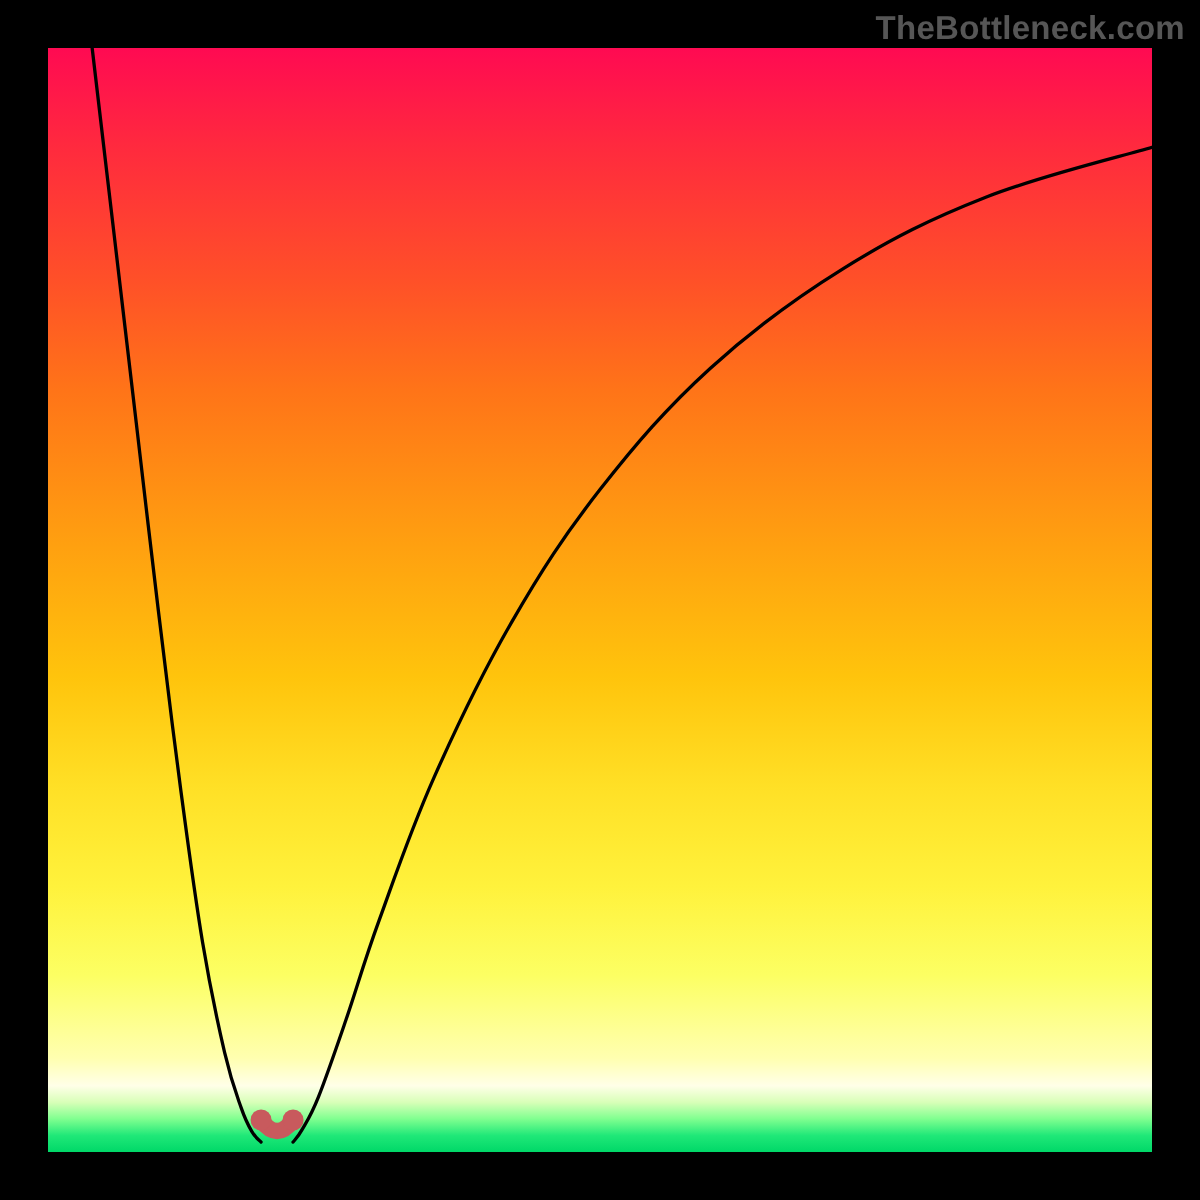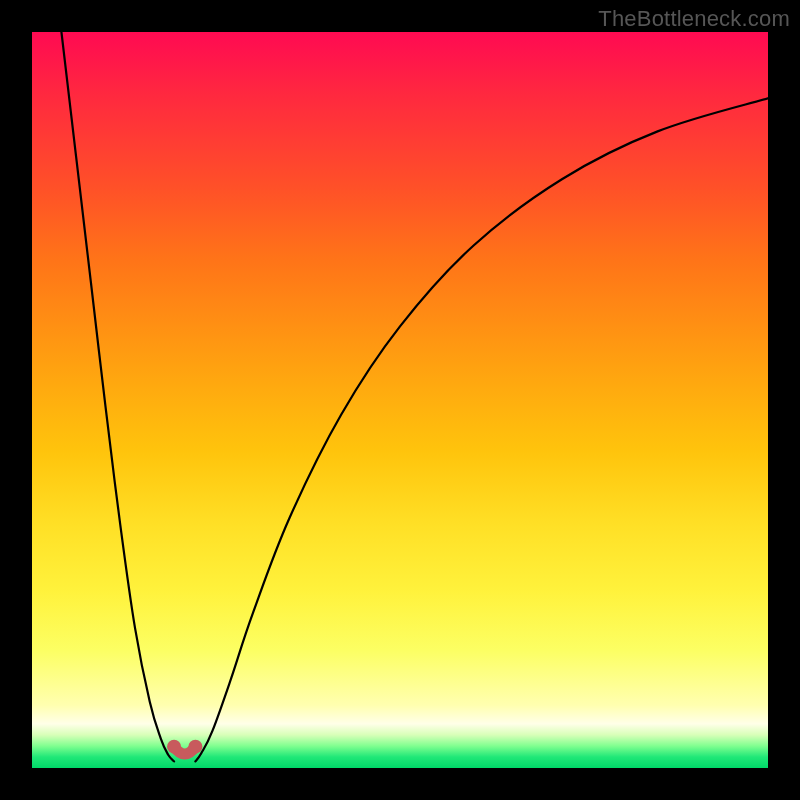--- a/index.html
+++ b/index.html
@@ -41,21 +41,21 @@
       #20e878 98.5%,
       #00d868 100%
     );
   }
   .attribution {
     position: absolute;
     top: 6px;
     right: 10px;
     font-family: Arial, Helvetica, sans-serif;
     font-size: 22px;
-    font-weight: normal;
+    font-weight: bold;
     color: #565656;
     letter-spacing: 0.2px;
   }
   svg.curve {
     position: absolute;
     top: 0;
     left: 0;
     width: 736px;
     height: 736px;
   }

